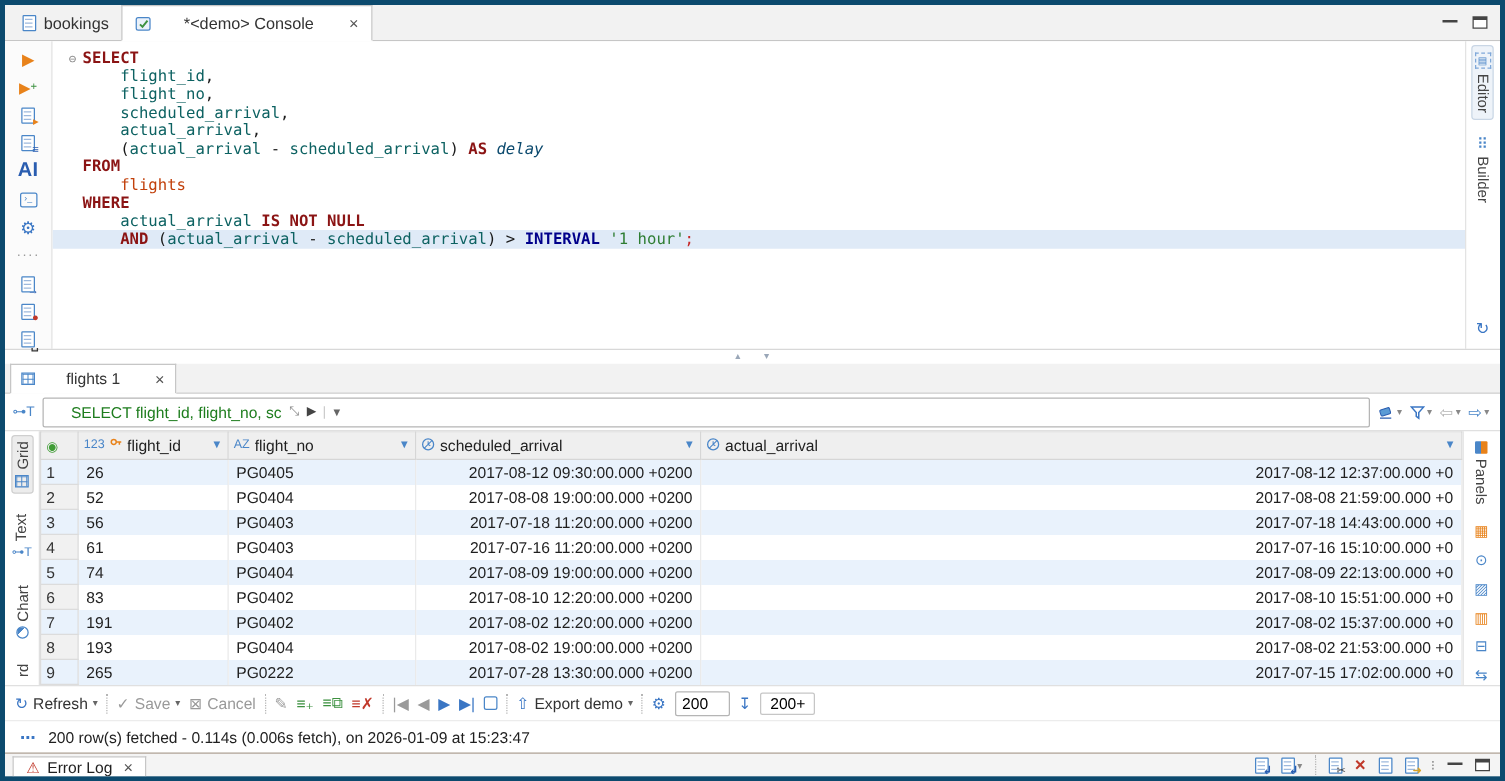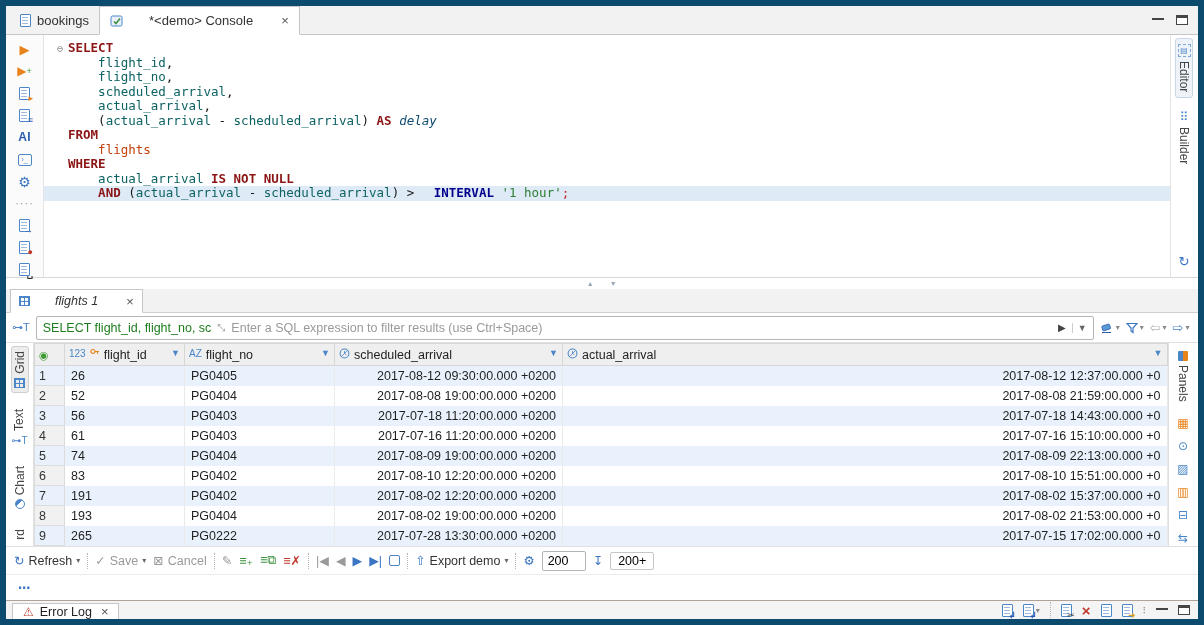--- a/index.html
+++ b/index.html
@@ -1,18 +1,18 @@
 <!DOCTYPE html>
 <html><head>
 <meta charset="utf-8">
 <style>
 * { box-sizing: border-box; margin: 0; padding: 0; }
 html,body { width:1204px; height:625px; }
 body { font-family:"Liberation Sans","DejaVu Sans",sans-serif; font-size:13px; color:#1f1f1f; background:#fff; }
-.window { width:1204px; height:625px; border:6px solid #0c4a6e; display:flex; flex-direction:column; background:#fff; overflow:hidden; }
+.window { width:1204px; height:625px; border:4px solid #0c4a6e; display:flex; flex-direction:column; background:#fff; overflow:hidden; }
 .main { flex:1 1 auto; display:flex; min-height:0; }
 .left-pane { flex:1 1 auto; min-width:0; display:flex; flex-direction:column; }
 .pane-divider { width:3px; background:#6d5a4e; }
 .right-pane { width:426px; display:flex; flex-direction:column; min-width:0; }
 
 
 .tabbar { height:29px; background:#f2f2f2; border-bottom:1px solid #c6c6c6; display:flex; align-items:stretch; padding-left:4px; }
 .tab { display:flex; align-items:center; gap:6px; padding:0 10px; color:#333; white-space:nowrap; }
 .tab.active { background:#fff; border:1px solid #c6c6c6; border-bottom:1px solid #fff; margin-bottom:-1px;gap:25px; }
 .close-x { color:#555; font-size:13px; margin-left:3px; }
@@ -20,63 +20,63 @@
 .win-min { width:12px; height:4px; border-bottom:2px solid #444; margin-top:-4px; }
 .win-max { width:12px; height:10px; border:1px solid #444; border-top:3px solid #444; background:#fff; }
 
 
 .editor-body { flex:1; display:flex; min-height:0; background:#fff; }
 .editor-toolbar { width:38px; border-right:1px solid #e4e4e4; background:#fbfbfb; display:flex; flex-direction:column; align-items:center; padding-top:7px; gap:8px; }
 .etb { width:20px; height:15px; display:flex; align-items:center; justify-content:center; font-size:13px; line-height:1; }
 .play { color:#e8821a; font-size:13px; }
 .play-plus { color:#e8821a; font-size:12px; }
 .play-plus sup { color:#3d9140; font-size:9px; }
-.ai-text { color:#2a5db0; font-weight:bold; font-size:12px; letter-spacing:.3px; }
+.ai-text { color:#2a5db0; font-weight:bold; font-size:16px; letter-spacing:.3px; }
 .gear { color:#3a76c4; font-size:14px; }
 .dots { color:#999; letter-spacing:1px; font-size:11px; }
 .term-icon { width:14px; height:12px; border:1px solid #4a86c8; border-radius:2px; color:#4a86c8; font-size:7px; display:flex; align-items:center; justify-content:center; }
 .mini-doc { width:11px; height:13px; border:1px solid #4a86c8; border-radius:1px; background:#fff; position:relative; display:inline-block; }
 .mini-doc::before { content:""; position:absolute; left:1px; top:2px; width:6px; height:1px; background:#9db9dd; box-shadow:0 3px 0 #9db9dd, 0 6px 0 #9db9dd; }
 .mini-doc::after { content:attr(data-glyph); position:absolute; right:-4px; bottom:-4px; font-size:9px; font-weight:bold; }
 .mini-doc.g-orange::after { color:#e8821a; }
 .mini-doc.g-blue::after { color:#2a5db0; }
 .mini-doc.g-red::after { color:#c0392b; }
 .mini-doc.g-yellow::after { color:#d9a326; }
 .mini-doc.g-dark::after { color:#333; }
 
 .editor-code { flex:1; min-width:0; padding-top:6px; font-family:"DejaVu Sans Mono","Liberation Mono",monospace; font-size:12.5px; line-height:14.5px; white-space:pre; overflow:hidden; }
 .code-line { height:14.5px; }
 .code-line.hl { background:#dfeaf7; }
 .gutter { display:inline-block; width:24px; text-align:right; padding-right:5px; color:#8a8a8a; font-size:10px; }
 .tk-k { color:#8b1414; font-weight:bold; }
 .tk-id { color:#0d6262; }
 .tk-tb { color:#c2410c; }
 .tk-a { color:#0c4a6e; font-style:italic; }
-.tk-t { color:#00008b; font-weight:bold;margin-left:12px; }
+.tk-t { color:#00008b; font-weight:bold; }
 .tk-s { color:#2e7d32; }
 .tk-x { color:#c62828; }
 .tk-p { color:#1a1a1a; }
 
 .editor-side { width:28px; border-left:1px solid #e3e3e3; display:flex; flex-direction:column; align-items:center; padding-top:3px; gap:8px; }
 .side-tab { display:flex; flex-direction:column; align-items:center; gap:4px; padding:5px 1px; border-radius:3px; }
 .side-tab.active { background:#eef3f9; border:1px solid #c9d6e5; }
 .vtext-down { writing-mode:vertical-rl; font-size:12px; color:#444; }
 .vtext-up { writing-mode:vertical-rl; transform:rotate(180deg); font-size:12px; color:#444; }
 .side-refresh { margin-top:auto; margin-bottom:8px; color:#3a76c4; font-size:13px; }
 
 .splitter { height:12px; border-top:1px solid #d8d8d8; display:flex; align-items:center; justify-content:center; gap:16px; color:#9aa7b8; font-size:7px; }
 
 
 .results { display:flex; flex-direction:column; min-height:0; }
 .results-tabbar { height:24px; background:#f2f2f2; border-bottom:1px solid #cfcfcf; display:flex; align-items:stretch; padding-left:4px; }
-.results-tabbar .tab { padding:0 8px; font-size:12.5px;font-style:italic; }
+.results-tabbar .tab { padding:0 8px; font-size:12.5px; }
 .icon-grid { width:11px; height:10px; border:1px solid #4a86c8; background-image:linear-gradient(to right,#4a86c8 1px,transparent 1px),linear-gradient(to bottom,#4a86c8 1px,transparent 1px); background-size:4px 4px; }
 .filter-bar { height:30px; display:flex; align-items:center; gap:6px; padding:3px 8px 3px 6px; border-bottom:1px solid #e0e0e0; }
 .filter-src-icon { color:#4a86c8; font-size:11px; }
-.filter-box { flex:1; min-width:0; height:24px; border:1px solid #b5b5b5; border-radius:2px; background:#fff; display:flex; align-items:center; gap:6px; padding:0 6px; }
+.filter-box { flex:1; min-width:0; height:24px; border:1px solid #b5b5b5; border-radius:2px; background:#fff; display:flex; align-items:center; gap:6px; padding:0 22px; }
 .filter-query { color:#1e7d1e; white-space:nowrap; font-size:12.5px; }
 .expand-icon { color:#8a8a8a; font-size:10px; }
 .filter-input { flex:1; min-width:0; border:none; outline:none; font-size:12.5px; color:#333; background:transparent; }
 .filter-input::placeholder { color:#9a9a9a; }
 .filter-run { color:#444; font-size:10px; }
 .filter-dd { border-left:1px solid #ccc; padding-left:5px; color:#666; font-size:9px; }
 .fb-icon { display:flex; align-items:center; gap:2px; }
 .dd-small { color:#888; font-size:8px; }
 .arrow-back { color:#b5b5b5; font-size:13px; }
 .arrow-fwd { color:#4a86c8; font-size:13px; }
@@ -222,21 +222,20 @@
             <span>flights 1</span>
             <span class="close-x">×</span>
           </div>
         </div>
 
         <div class="filter-bar">
           <span class="filter-src-icon">⊶T</span>
           <div class="filter-box">
             <span class="filter-query">SELECT flight_id, flight_no, sc</span>
             <span class="expand-icon">⤡</span>
-            <input class="filter-input" placeholder="Enter a SQL expression to filter results (use Ctrl+Space)" style="">
             <span class="filter-run">▶</span>
             <span class="filter-dd">▼</span>
           </div>
           <span class="fb-icon">
             <svg width="14" height="12" viewBox="0 0 14 12">
                 <rect x="2" y="3" width="8" height="5" rx="1" transform="rotate(-18 6 5)" fill="#5b9bd5" stroke="#2a5db0" stroke-width="0.8"></rect>
                 <line x1="2" y1="10.5" x2="11" y2="10.5" stroke="#2a5db0"></line>
               </svg>
             <span class="dd-small">▾</span>
           </span>
@@ -444,20 +443,21 @@
             </span>
           <span class="tsep"></span>
           <span class="tb-item tb-blue">⚙</span>
           <input class="fetch-input" value="200" style="">
           <span class="tb-item tb-blue">↧</span>
           <button class="fetch-more">200+</button>
         </div>
 
         <div class="status-bar">
           <span class="status-dots">⋯</span>
+          <span>200 row(s) fetched - 0.114s (0.006s fetch), on 2026-01-09 at 15:23:47</span>
         </div>
       </div>
     </div>
 
     <div class="pane-divider"></div>
 
     <div class="right-pane">
       <div class="tabbar">
         
         

